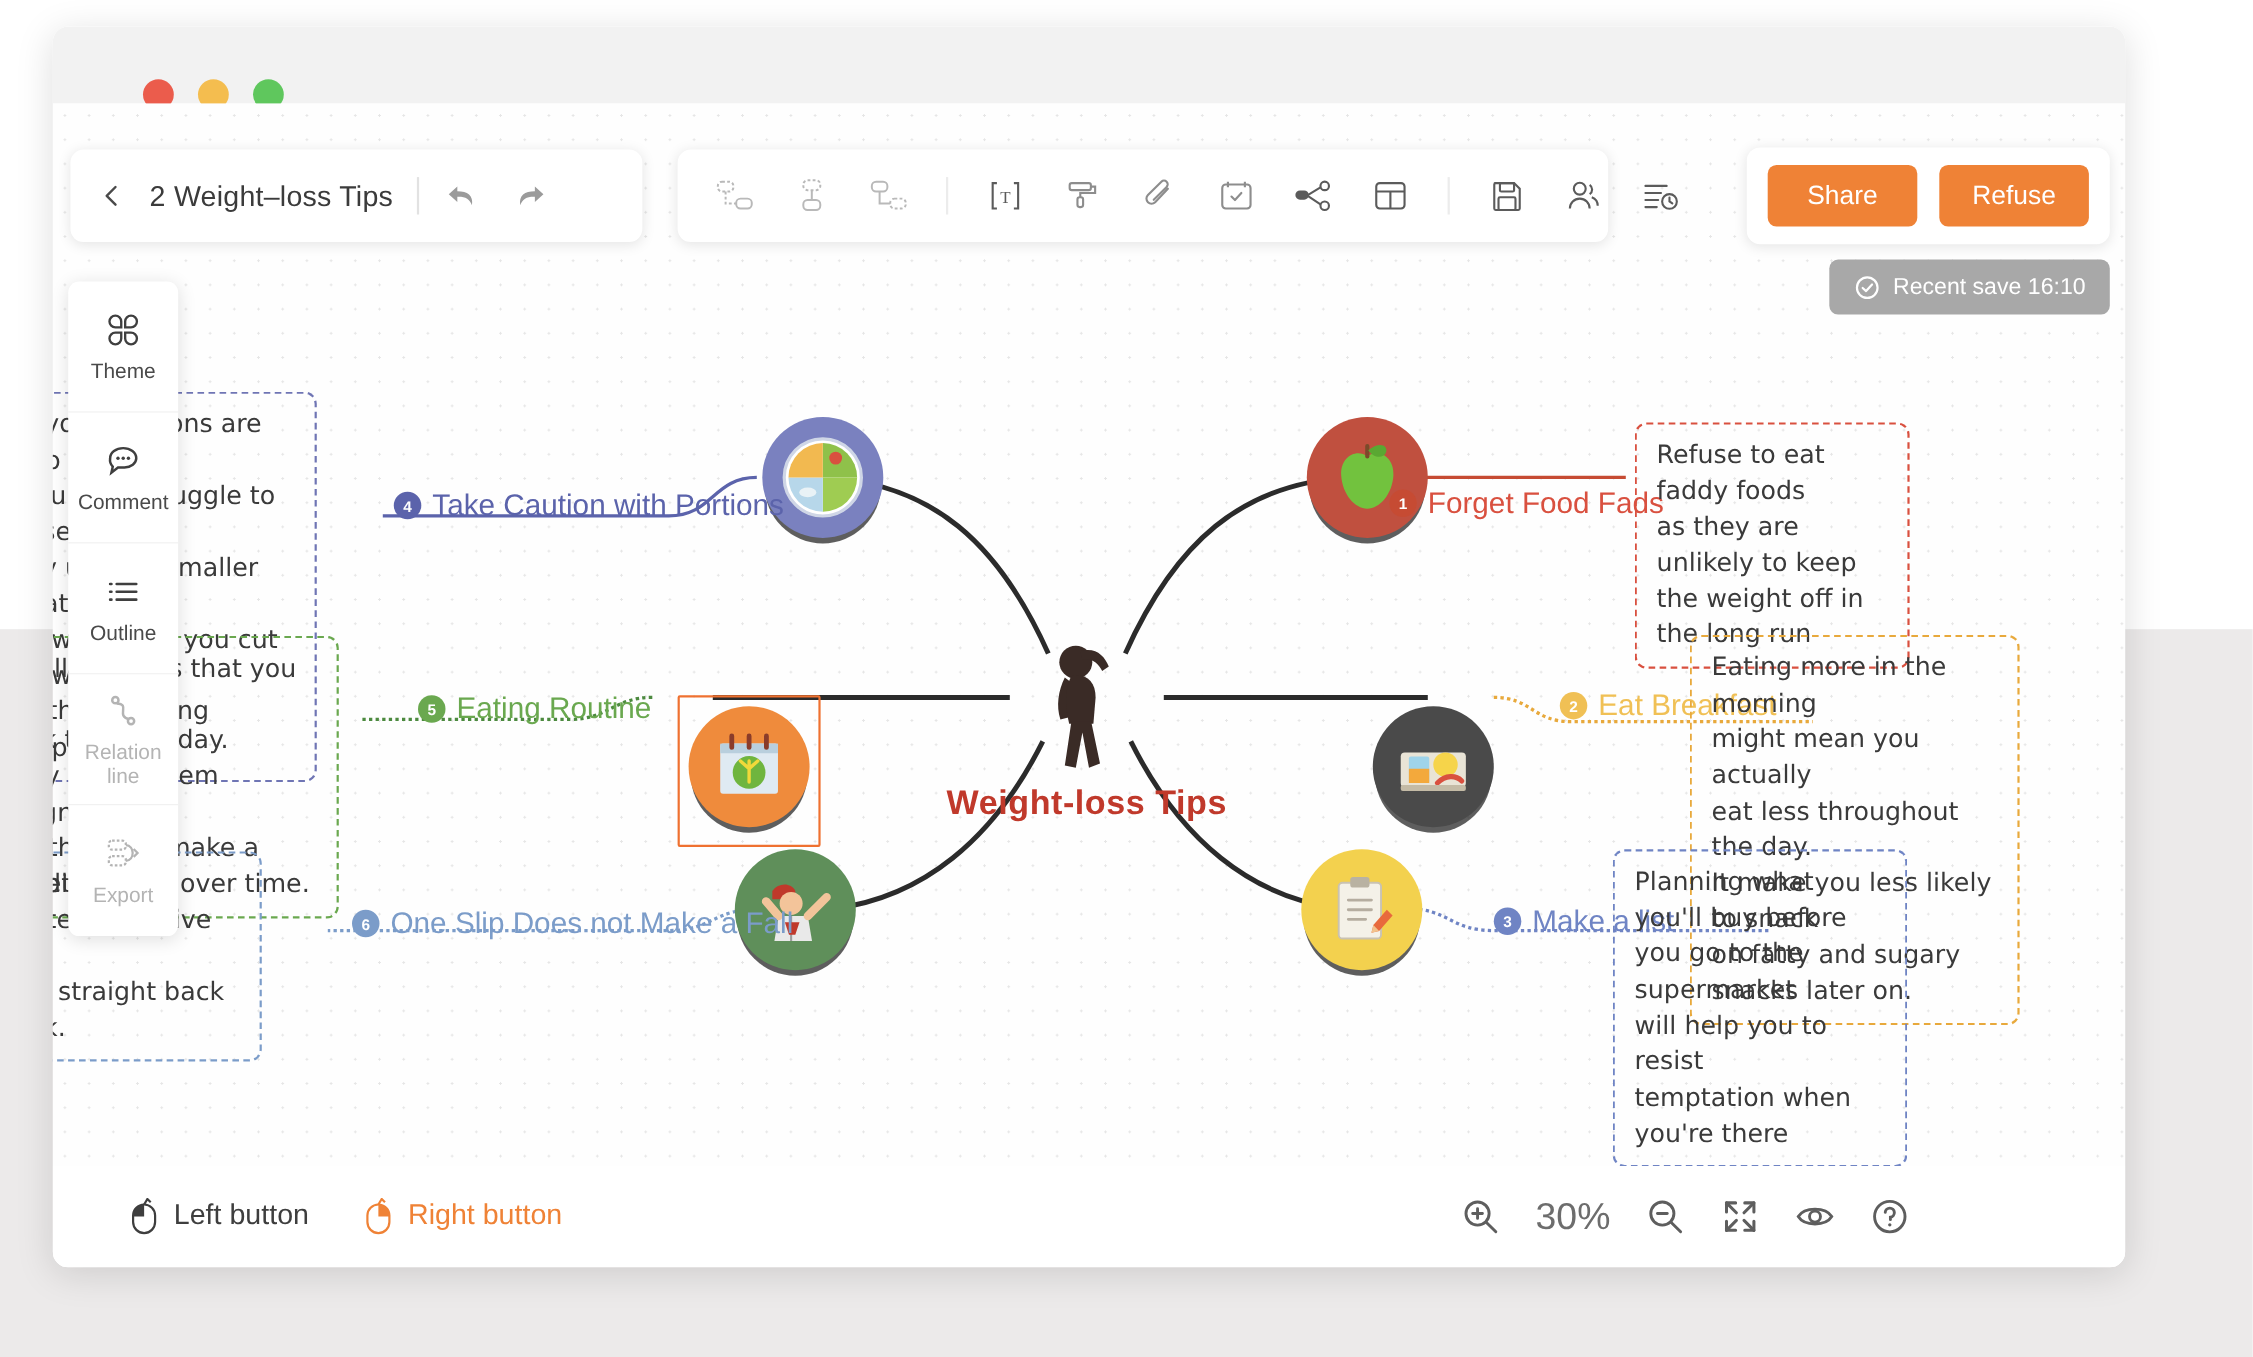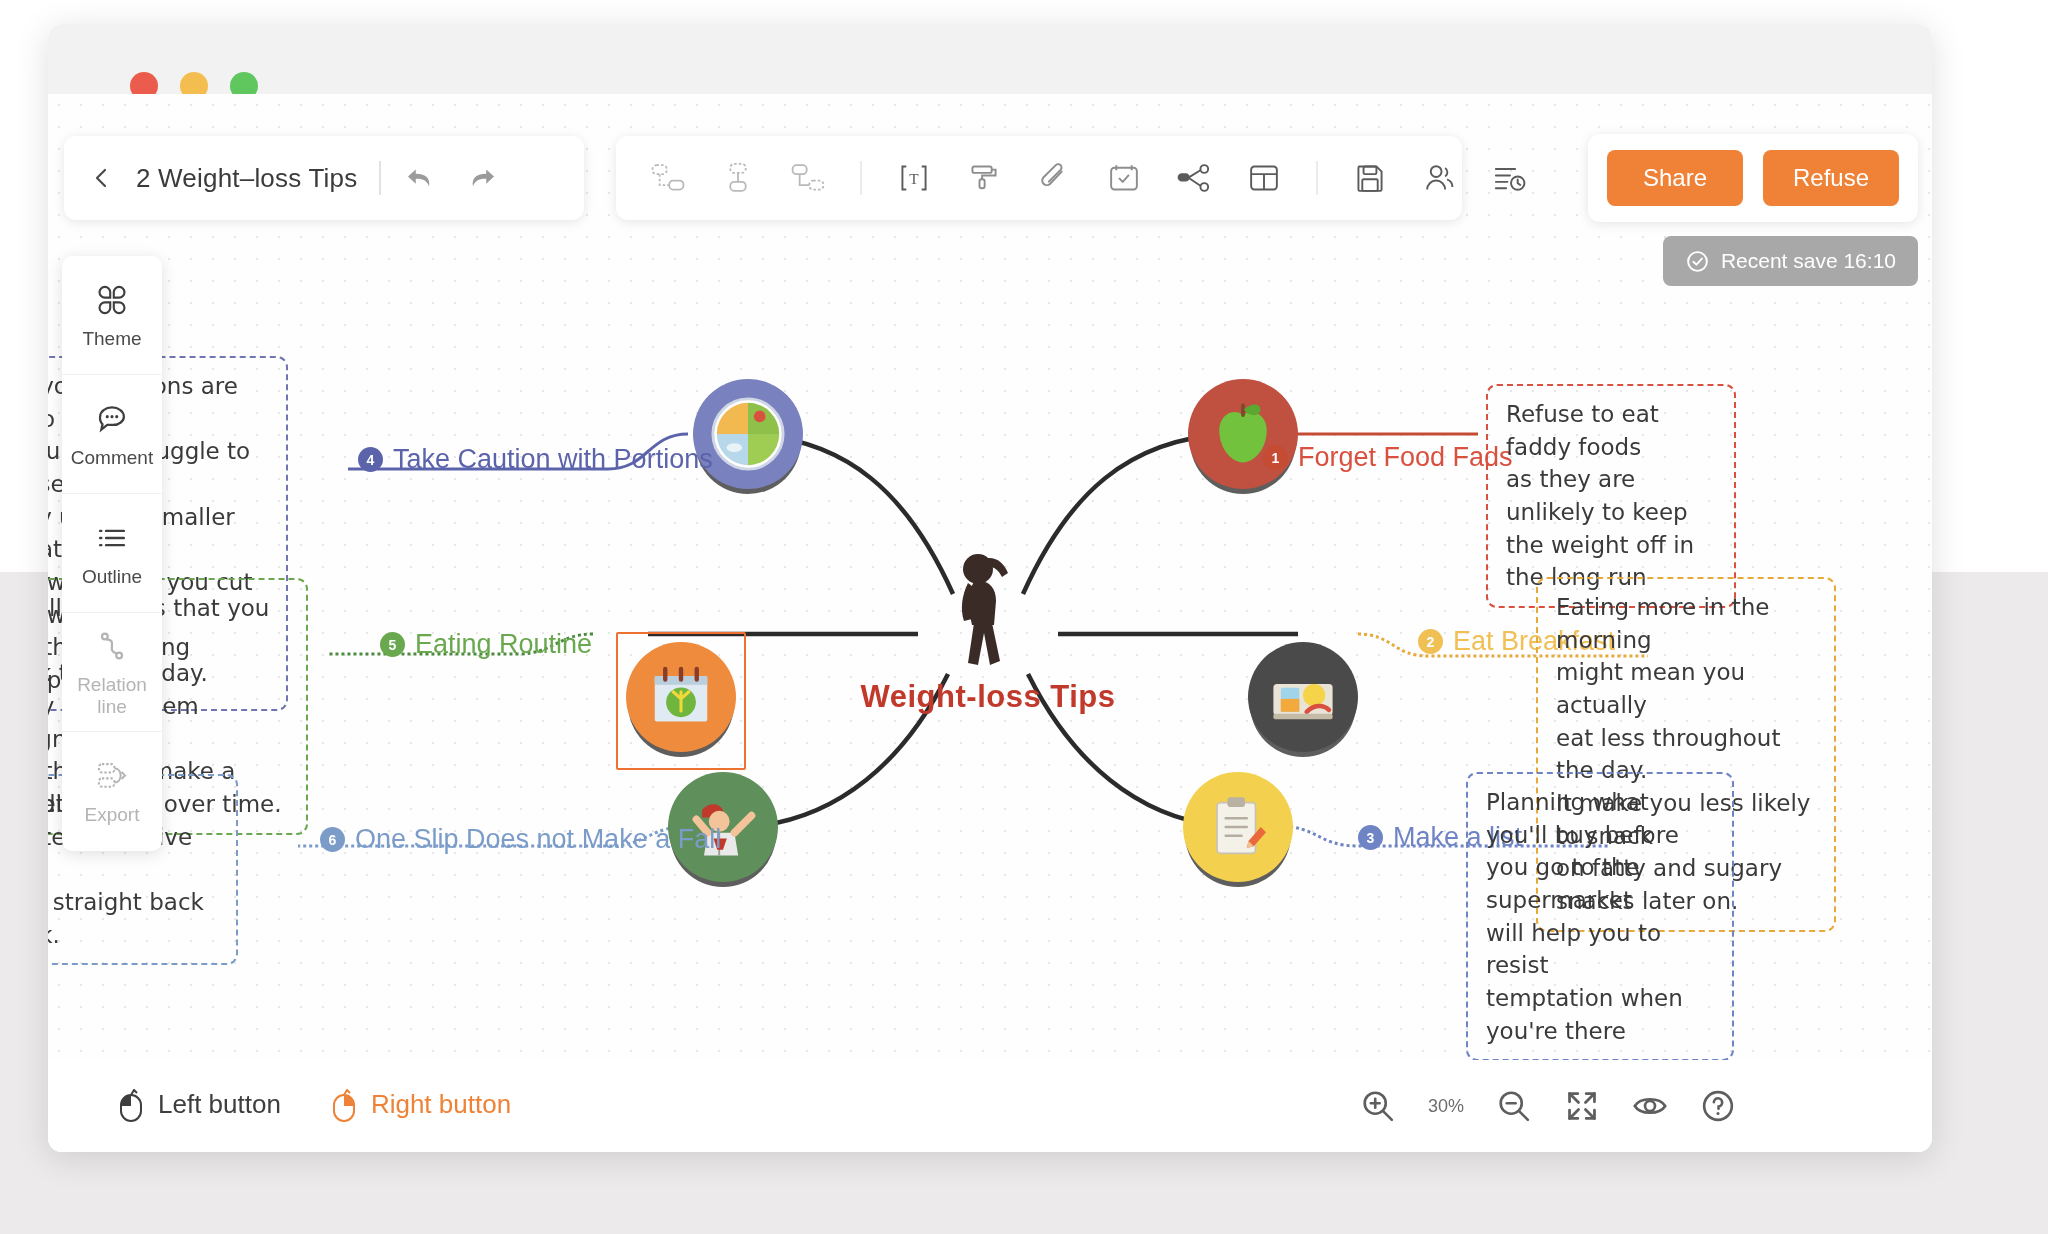--- a/index.html
+++ b/index.html
@@ -146,21 +146,21 @@
   .statusbar {
     position:absolute; left:0; bottom:0; width:100%; height:92px;
     background:#ffffff; display:flex; align-items:center;
   }
   .mouse-hints { position:absolute; left:70px; display:flex; gap:50px; align-items:center; }
   .hint { display:flex; gap:14px; font-size:26px; color:#3e3e3e; }
   .hint.orange { color:#ef8236; }
   .zoomgroup {
     position:absolute; right:196px; display:flex; align-items:center; gap:32px;
   }
-  .zl { font-size:18px; color:#6d6d6d; }
+  .zl { font-size:34px; color:#6d6d6d; }
   .zi { width:36px; height:36px; cursor:pointer; display:block; }
 </style>
 </head>
 <body>
 
 <div class="page-bg-top"></div>
 <div class="page-bg-bottom"></div>
 
 <div class="window">
 
@@ -292,21 +292,21 @@
         <path d="M1010 540 L 1250 540" stroke="#2b2b2b" stroke-width="4.5" fill="none"></path>
         <path d="M1310 540 C 1345 540 1345 562 1380 562 L 1600 562" stroke="#e8a93c" stroke-width="3" fill="none" stroke-dasharray="3 3"></path>
 
         <path d="M900 580 C 855 670 790 722 710 732" stroke="#2b2b2b" stroke-width="4.5" fill="none"></path>
         <path d="M645 732 C 600 732 600 752 560 752 L 250 752" stroke="#7b9cc9" stroke-width="3" fill="none" stroke-dasharray="3 3"></path>
 
         <path d="M980 580 C 1025 670 1090 722 1170 732" stroke="#2b2b2b" stroke-width="4.5" fill="none"></path>
         <path d="M1230 732 C 1270 732 1270 752 1310 752 L 1560 752" stroke="#6f84c4" stroke-width="3" fill="none" stroke-dasharray="3 3"></path>
       </svg>
 
-      <div class="center-node" style="left:850px; top:453px; width:180px;align-items:center;">
+      <div class="center-node" style="left:850px; top:486px; width:180px;align-items:center;">
         <svg width="100" height="130" viewBox="0 0 100 130">
           <circle cx="40" cy="22" r="15" fill="#3a2b26"></circle>
           <path d="M44 12 C 58 8 66 16 70 26 L 64 30 C 60 22 54 18 46 20 Z" fill="#3a2b26"></path>
           <path d="M30 36 C 24 48 22 62 26 74 L 34 72 C 32 60 34 50 38 42 Z" fill="#3a2b26"></path>
           <path d="M36 34 C 50 32 58 40 58 54 L 56 78 L 34 78 C 30 62 30 46 36 34 Z" fill="#3a2b26"></path>
           <path d="M36 76 L 30 116 L 40 118 L 46 86 L 52 118 L 62 114 L 54 76 Z" fill="#3a2b26"></path>
         </svg>
         <div class="center-title">Weight-loss Tips</div>
       </div>
 

